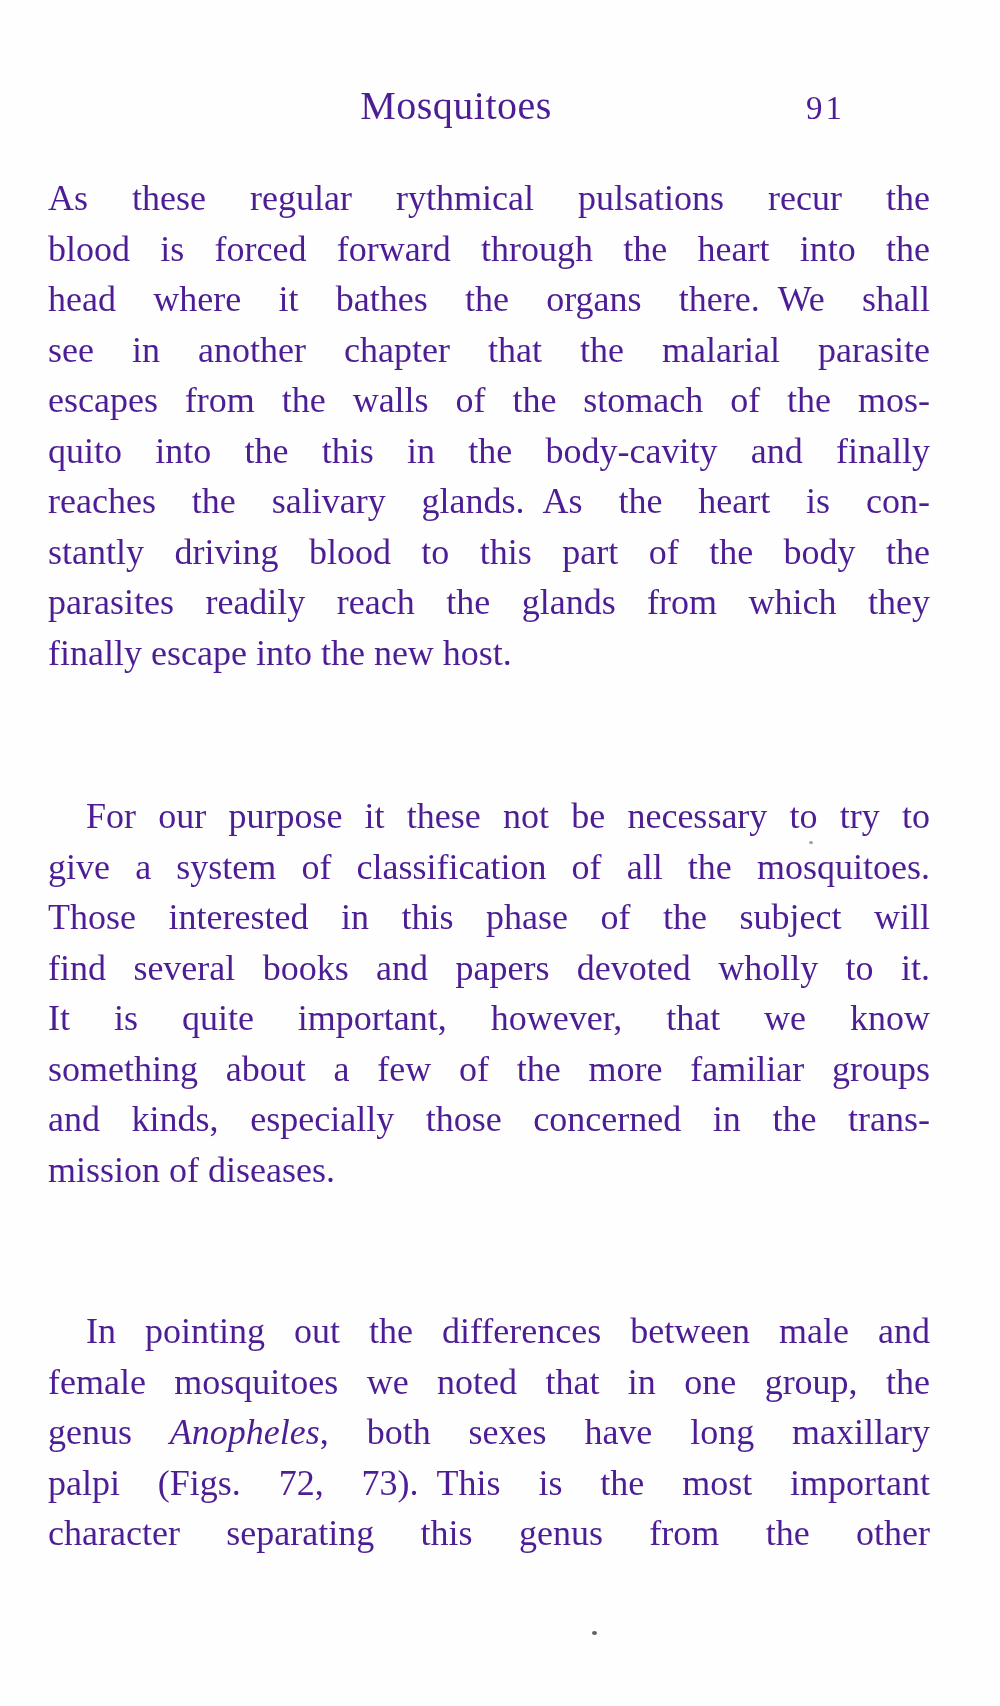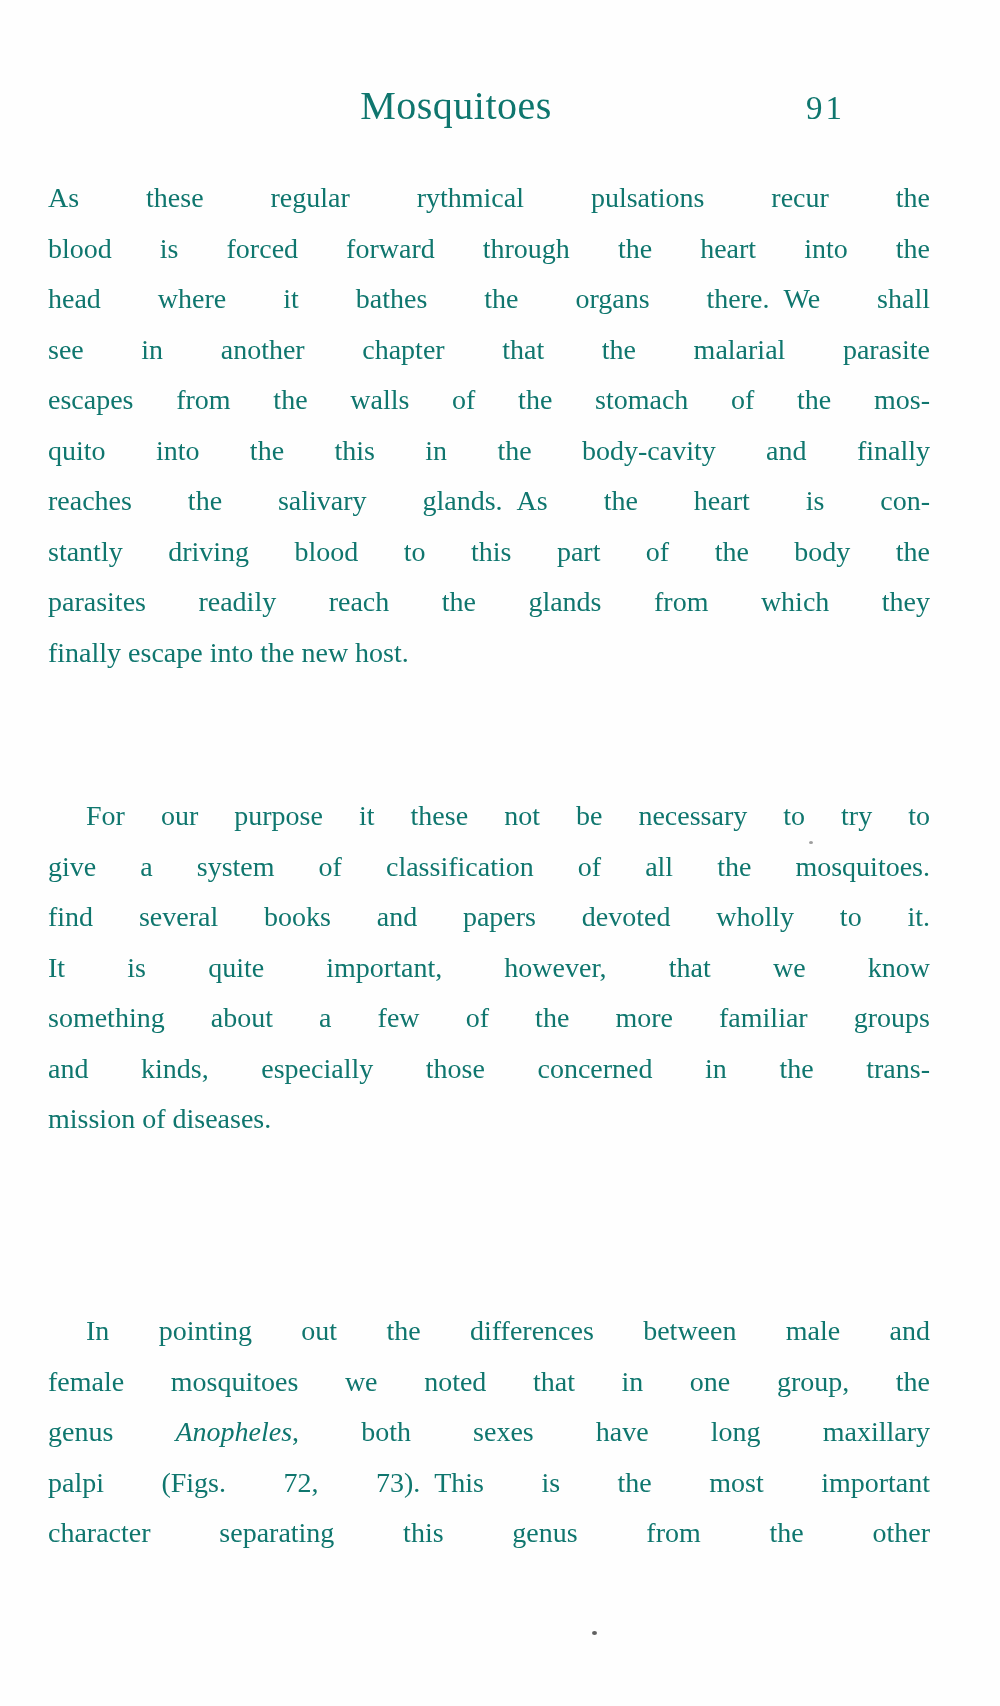--- a/index.html
+++ b/index.html
@@ -7,21 +7,21 @@
     padding: 0;
     background: #ffffff;
   }
   .page {
     position: relative;
     width: 1000px;
     height: 1706px;
     background: #fefefe;
     overflow: hidden;
     font-family: "Liberation Serif", "DejaVu Serif", serif;
-    color: #0f766e;
+    color: #4c1d95;
   }
   .running-title {
     position: absolute;
     top: 84px;
     left: 0;
     width: 912px;
     text-align: center;
     font-size: 40px;
     line-height: 44px;
     letter-spacing: 0.5px;
@@ -31,21 +31,21 @@
     top: 90px;
     left: 806px;
     font-size: 33px;
     line-height: 36px;
     letter-spacing: 3px;
   }
   .para {
     position: absolute;
     left: 48px;
     width: 882px;
-    font-size: 28px;
+    font-size: 36px;
     line-height: 50.5px;
     text-align: justify;
   }
   .para.p1 { top: 173px; }
   .para.p2 { top: 791px; }
   .para.p3 { top: 1306px; }
   .tline {
     text-align: justify;
     text-align-last: justify;
     white-space: normal;
@@ -98,20 +98,21 @@
     <div class="tline">reaches the salivary glands. As the heart is con-</div>
     <div class="tline">stantly driving blood to this part of the body the</div>
     <div class="tline">parasites readily reach the glands from which they</div>
     <div class="tline lastline">finally escape into the new host.</div>
   </div>
 
 
   <div class="para p2">
     <div class="tline indent">For our purpose it these not be necessary to try to</div>
     <div class="tline">give a system of classification of all the mosquitoes.</div>
+    <div class="tline">Those interested in this phase of the subject will</div>
     <div class="tline">find several books and papers devoted wholly to it.</div>
     <div class="tline">It is quite important, however, that we know</div>
     <div class="tline">something about a few of the more familiar groups</div>
     <div class="tline">and kinds, especially those concerned in the trans-</div>
     <div class="tline lastline">mission of diseases.</div>
   </div>
 
 
   <div class="para p3">
     <div class="tline indent">In pointing out the differences between male and</div>

